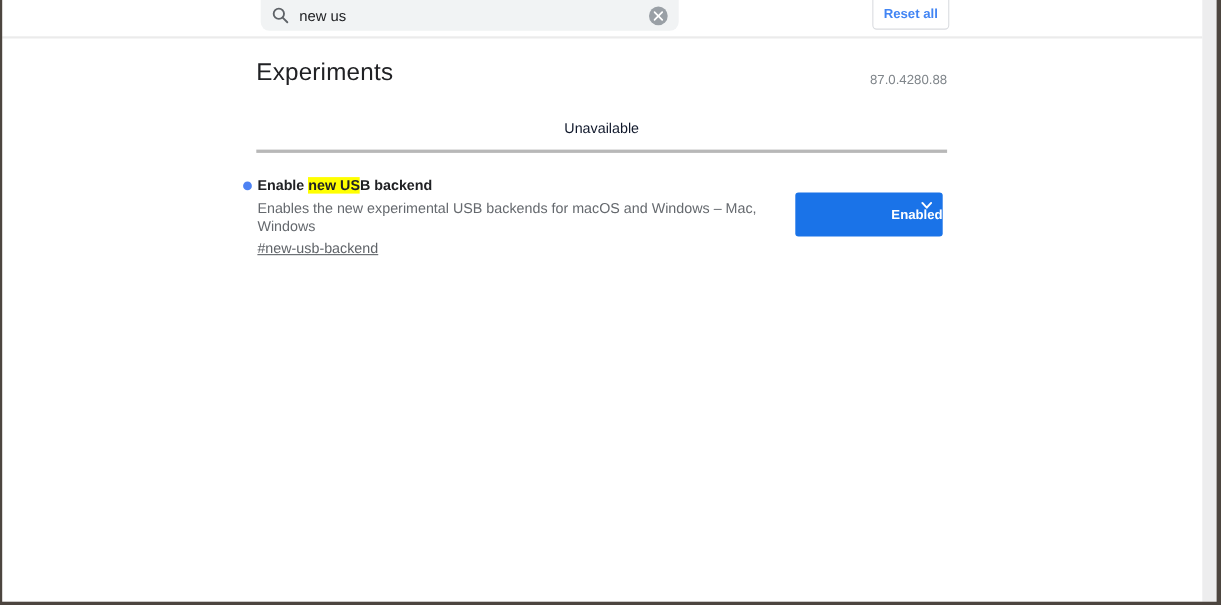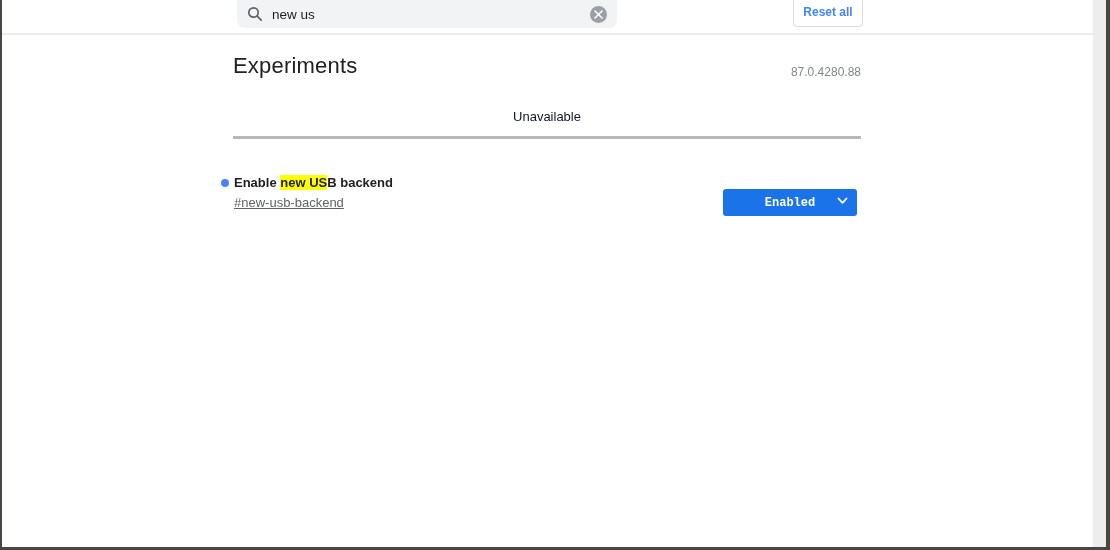--- a/index.html
+++ b/index.html
@@ -49,31 +49,31 @@
   .page-title { position: absolute; left: 0; top: 16px; font-size: 22px; font-weight: 400; color: #202124; letter-spacing: .2px; }
   .version { position: absolute; right: 0; top: 28px; font-size: 12px; color: #80868b; margin-left: 22px; }
 
   .tabs { display: flex; width: 100%; }
   .tab {
     flex: 1 1 50%; text-align: center; font-size: 13px; padding: 10px 0 12px 0;
     color: #0f172a; cursor: pointer; border-bottom: 3px solid #b8b8b8;
   }
   .tab.active { color: var(--tab-active, #4285f4); border-bottom-color: var(--tab-underline, #6f9ff8); }
 
-  .flag-entry { position: relative; margin-top: 36px; padding-left: 1px; }
+  .flag-entry { position: relative; margin-top: 22px; padding-left: 1px; }
   .flag-dot { position: absolute; left: -12px; top: 4px; width: 8px; height: 8px; border-radius: 50%; background: var(--dot, #4d82f3); }
   .flag-title { font-size: 13px; font-weight: bold; color: #202124; line-height: 16px; }
   .flag-title .hl { background: var(--highlight, #ffff00); }
   .flag-desc { margin-top: 5px; font-size: 13px; color: #65696e; line-height: 16px; max-width: 470px; }
   .flag-link { display: inline-block; margin-top: 4px; font-size: 13px; color: #5f6368; text-decoration: underline; cursor: pointer; text-align: center; }
 
   .flag-select {
-    position: absolute; right: 4px; top: 14px; width: 134px; height: 27px;
+    position: absolute; right: 4px; top: 14px; width: 134px; height: 40px;
     background: var(--accent, #1a73e8); border-radius: 3px; cursor: pointer;
-    display: flex; align-items: center; justify-content: center; font-family: Liberation Mono, monospace;
+    display: flex; align-items: center; justify-content: flex-end;
   }
   .flag-select .sel-label { color: #ffffff; font-size: 12px; font-weight: bold; }
   .flag-select .chev { position: absolute; right: 9px; top: 8px; }
 </style>
 </head>
 <body>
 
 <div class="win-border-left"></div>
 <div class="win-border-bottom"></div>
 <div class="win-border-right"></div>
@@ -102,20 +102,21 @@
     <div class="version">87.0.4280.88</div>
   </div>
 
   <div class="tabs">
     <div class="tab">Unavailable</div>
   </div>
 
   <div class="flag-entry">
     <span class="flag-dot"></span>
     <div class="flag-title"><span>Enable </span><span class="hl">new US</span><span>B backend</span></div>
+    <div class="flag-desc">Enables the new experimental USB backends for macOS and Windows – Mac, Windows</div>
     <a class="flag-link">#new-usb-backend</a>
 
     <div class="flag-select">
       <span class="sel-label">Enabled</span>
       <svg class="chev" width="11" height="8" viewBox="0 0 11 8">
         <path d="M1.5 1.5 L5.5 5.8 L9.5 1.5" fill="none" stroke="#ffffff" stroke-width="1.8" stroke-linecap="round" stroke-linejoin="round"></path>
       </svg>
     </div>
   </div>
 </div>

